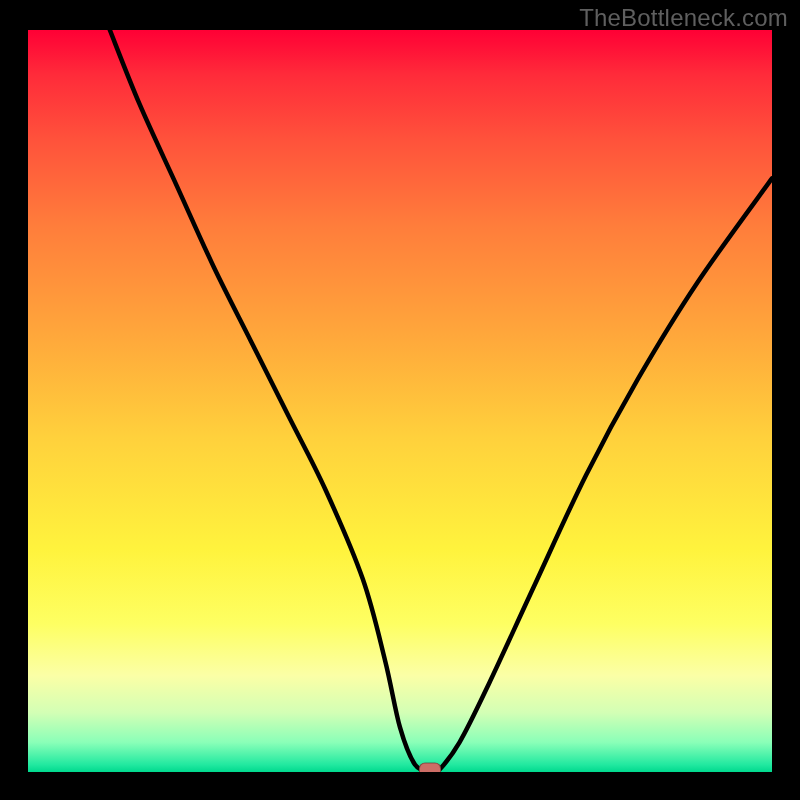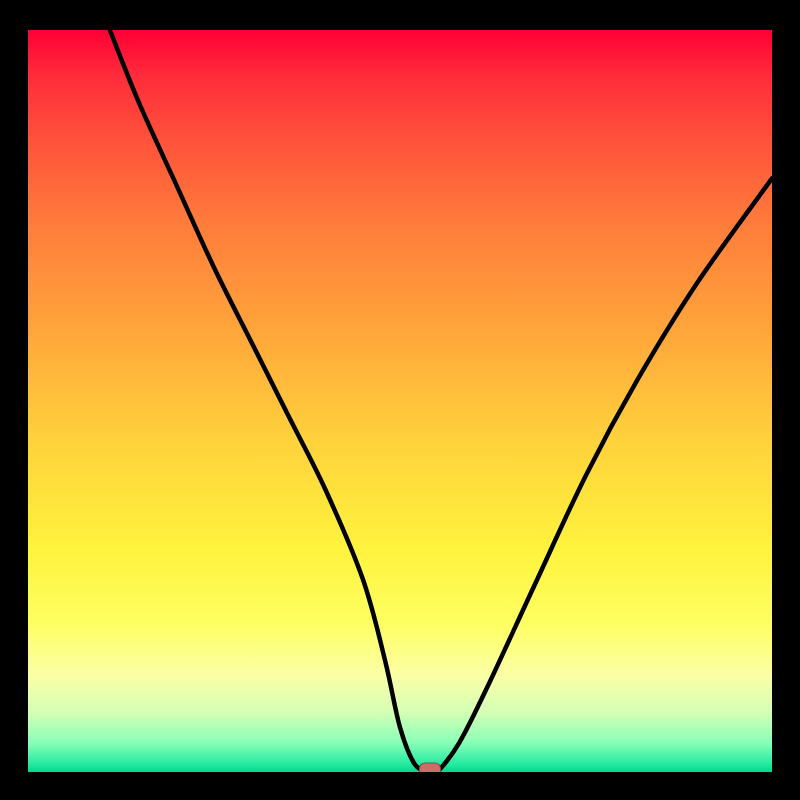--- a/index.html
+++ b/index.html
@@ -70,20 +70,21 @@
     border: 1px solid rgba(0,0,0,0.35);
     transform: translate(-50%, -50%);
     z-index: 20;
   }
 </style>
 </head>
 <body>
 
 <div class="frame">
 
+  <div class="attribution">TheBottleneck.com</div>
 
   <div class="plot-area">
     <div class="gradient-bg"></div>
 
     <svg class="curve" viewBox="0 0 744 742" preserveAspectRatio="none">
       <path id="curve-path" d="M 81.84 0 C 86.8 12.366666666666655, 100.44 48.22999999999995, 111.6 74.19999999999993 C 122.75999999999999 100.16999999999992, 136.4 128.61333333333326, 148.8 155.81999999999994 C 161.20000000000002 183.0266666666666, 173.6 211.4699999999999, 186 237.43999999999994 C 198.4 263.40999999999997, 210.79999999999998 286.9066666666667, 223.2 311.64000000000004 C 235.6 336.3733333333334, 247.99999999999997 361.1066666666667, 260.4 385.84000000000003 C 272.79999999999995 410.5733333333334, 285.20000000000005 432.83333333333337, 297.6 460.04 C 310 487.24666666666667, 324.88 520.6366666666665, 334.8 549.0799999999999 C 344.72 577.5233333333333, 350.92 605.9666666666667, 357.12 630.7 C 363.32 655.4333333333334, 367.04 680.1666666666667, 372 697.48 C 376.96 714.7933333333333, 381.91999999999996 727.1600000000001, 386.88 734.58 C 391.84000000000003 742, 398.04 740.7633333333333, 401.76000000000005 742 C 405.4800000000001 743.2366666666667, 404.24000000000007 746.9466666666667, 409.20000000000005 742 C 414.16 737.0533333333333, 422.84 727.1600000000001, 431.52 712.32 C 440.2 697.48, 448.88 678.9300000000001, 461.28 652.96 C 473.67999999999995 626.99, 489.8 591.1266666666667, 505.92 556.5 C 522.04 521.8733333333333, 540.64 479.82666666666665, 558 445.2 C 575.36 410.5733333333333, 591.4799999999999 380.8933333333333, 610.0799999999999 348.73999999999995 C 628.68 316.5866666666666, 647.28 285.66999999999996, 669.6 252.27999999999997 C 691.9200000000001 218.89, 731.6 165.7133333333333, 744 148.39999999999998" fill="none" stroke="#000" stroke-width="4.5" stroke-linecap="round" stroke-linejoin="round"></path>
     </svg>
 
     <div class="marker" id="marker" style="left: 401.76px; top: 739.774px;"></div>
   </div>

